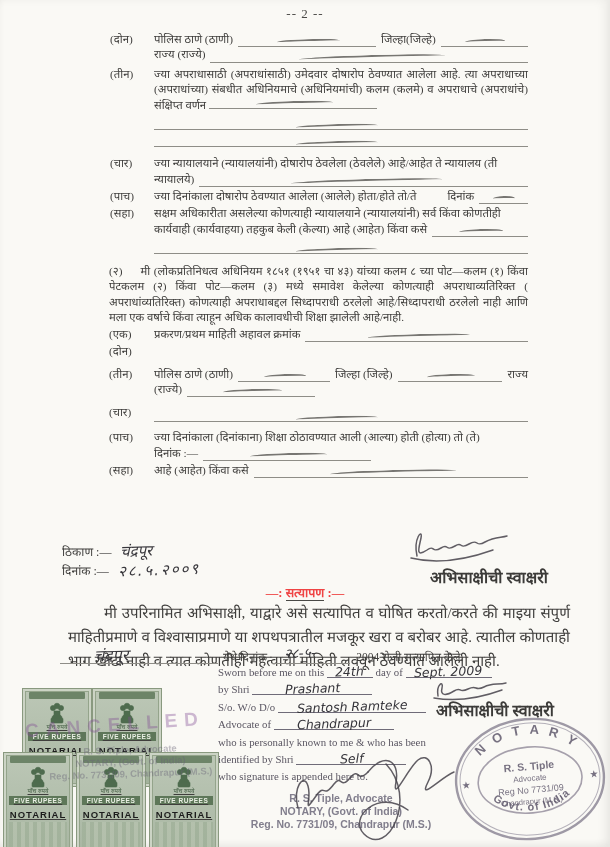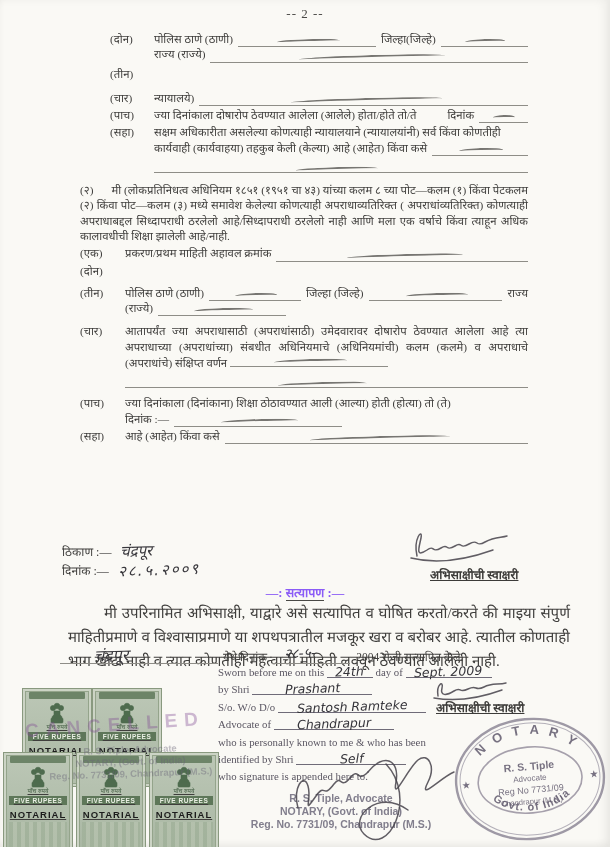--- a/index.html
+++ b/index.html
@@ -2,40 +2,40 @@
 <html><head>
 <meta charset="utf-8">
 <style>
   html,body{margin:0;padding:0;background:#e8e6e1;}
   .page{position:relative;width:610px;height:847px;margin:0 auto;background:#faf9f5;
         font-family:"Liberation Serif", serif;color:#3f3e3c;overflow:hidden;
         box-shadow:inset -6px 0 8px rgba(0,0,0,.05), inset 0 -4px 6px rgba(0,0,0,.04);}
   .hdr{position:absolute;top:6px;left:0;right:0;text-align:center;font-size:13px;letter-spacing:1px;color:#4a4946;}
   .content{position:absolute;top:30px;left:0;width:610px;font-size:11.3px;line-height:15.3px;}
   .grp1{padding-left:110px;padding-right:82px;}
-  .grp2{padding-left:80px;padding-right:82px;}
+  .grp2{padding-left:109px;padding-right:82px;}
   .row{display:flex;align-items:flex-start;margin-top:2px;}
   .lbl{flex:none;width:44px;}
   .lbl2{flex:none;width:45px;}
   .txt{flex:1;min-width:0;}
   .fl{display:flex;align-items:flex-end;}
   .t{white-space:nowrap;padding-right:5px;}
   .jus{text-align:justify;}
   .bl{position:relative;display:inline-block;height:11px;border-bottom:1px solid #8e8d87;vertical-align:baseline;}
   .grow{flex:1;}
   .s::after{content:"";position:absolute;left:28%;width:46%;top:4px;height:3px;
             border-top:2px solid rgba(75,73,70,.75);border-radius:60%;transform:rotate(-1.6deg);}
   .blline{position:relative;height:14px;border-bottom:1px solid #8e8d87;margin-top:2px;}
   .blline.s::after{left:38%;width:22%;top:9px;}
   .sp26{flex:none;width:26px;}
   .hw{display:inline-block;font-family:"DejaVu Sans", sans-serif;font-style:italic;
       color:#38373c;transform:rotate(-2deg);font-size:14px;line-height:1;}
   .abs{position:absolute;}
-  .cap{font-weight:bold;font-size:12px;color:#3c3b39;text-decoration:underline;}
-  .vtitle{font-weight:bold;font-size:12.5px;color:#8b5cf6;}
+  .cap{font-weight:bold;font-size:16px;color:#3c3b39;}
+  .vtitle{font-weight:bold;font-size:12.5px;color:#ef4444;}
   .vtitle b{border-bottom:1.5px solid #4a4946;font-weight:bold;}
   .eng{font-size:10.8px;line-height:17.4px;color:#5a5662;white-space:nowrap;}
   .eng .u{display:inline-block;border-bottom:1px solid #6f6b78;text-align:center;height:13px;}
   .eng .hw{font-size:12.5px;color:#343339;}
   .stamptxt{font-family:"Liberation Sans", sans-serif;font-size:10.5px;line-height:13px;
             color:rgba(108,104,122,.85);text-align:center;font-weight:bold;}
   .sig path{fill:none;stroke:#45424a;stroke-width:1.5;stroke-linecap:round;opacity:.85;}
   
   .stampwrap{position:absolute;left:0;top:686px;width:232px;height:161px;}
   .stamp{position:absolute;width:68px;height:97px;background:linear-gradient(#bcc7b6,#a9b7a3);
@@ -77,25 +77,31 @@
           </span>
           <span class="fl">
             <span class="t">राज्य (राज्ये)</span>
             <span class="bl s grow"></span>
           </span>
         </span>
       </div>
 
       <div class="row" style="margin-top:4px">
         <span class="lbl">(तीन)</span>
+        <span class="txt">
+          <span class="jus" style="display:block"><span>ज्या अपराधासाठी (अपराधांसाठी) उमेदवार दोषारोप ठेवण्यात आलेला आहे. त्या अपराधाच्या (अपराधांच्या) संबधीत अधिनियमाचे (अधिनियमांची) कलम (कलमे) व अपराधाचे (अपराधांचे) संक्षिप्त वर्णन</span> <span class="bl s" style="width:168px"></span></span>
+          <div class="blline s"></div>
+          <div class="blline s"></div>
+        </span>
       </div>
 
       <div class="row" style="margin-top:9px">
         <span class="lbl">(चार)</span>
         <span class="txt">
+          <span class="jus" style="display:block">ज्या न्यायालयाने (न्यायालयांनी) दोषारोप ठेवलेला (ठेवलेले) आहे/आहेत ते न्यायालय (ती</span>
           <span class="fl">
             <span class="t">न्यायालये)</span>
             <span class="bl s grow"></span>
           </span>
         </span>
       </div>
 
       <div class="row">
         <span class="lbl">(पाच)</span>
         <span class="txt fl">
@@ -149,21 +155,20 @@
           <span class="fl">
             <span class="t">(राज्ये)</span>
             <span class="bl s" style="width:128px"></span>
           </span>
         </span>
       </div>
 
       <div class="row" style="margin-top:8px">
         <span class="lbl2">(चार)</span>
         <span class="txt">
-          <span class="jus" style="display:block"><span>आतापर्यंत ज्या अपराधासाठी (अपराधांसाठी) उमेदवारावर दोषारोप ठेवण्यात आलेला आहे त्या अपराधाच्या (अपराधांच्या) संबधीत अधिनियमाचे (अधिनियमांची) कलम (कलमे) व अपराधाचे (अपराधांचे) संक्षिप्त वर्णन</span> <span class="bl s" style="width:158px"></span></span>
           <div class="blline s"></div>
         </span>
       </div>
 
       <div class="row" style="margin-top:8px">
         <span class="lbl2">(पाच)</span>
         <span class="txt">
           <span style="display:block">ज्या दिनांकाला (दिनांकाना) शिक्षा ठोठावण्यात आली (आल्या) होती (होत्या) तो (ते)</span>
           <span class="fl">
             <span class="t">दिनांक :—</span>

